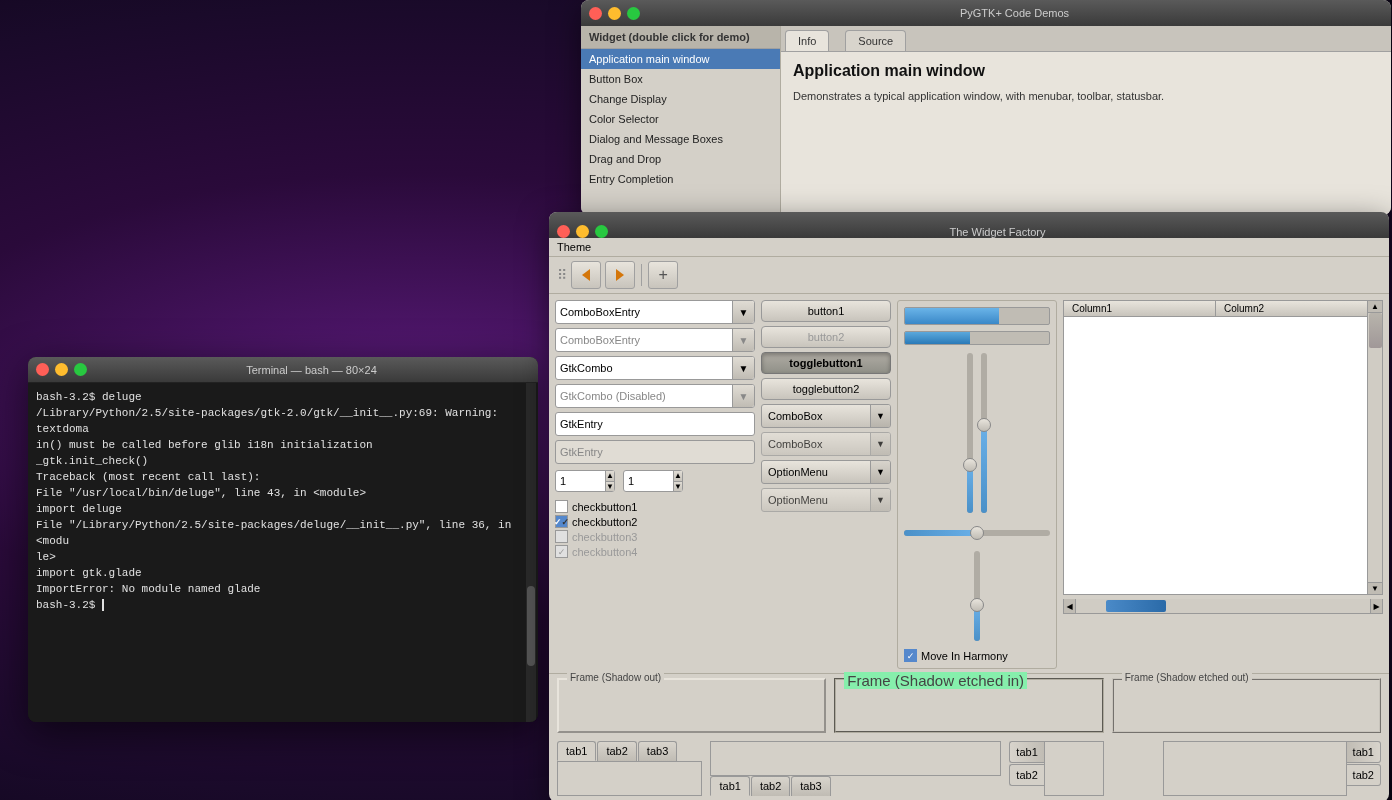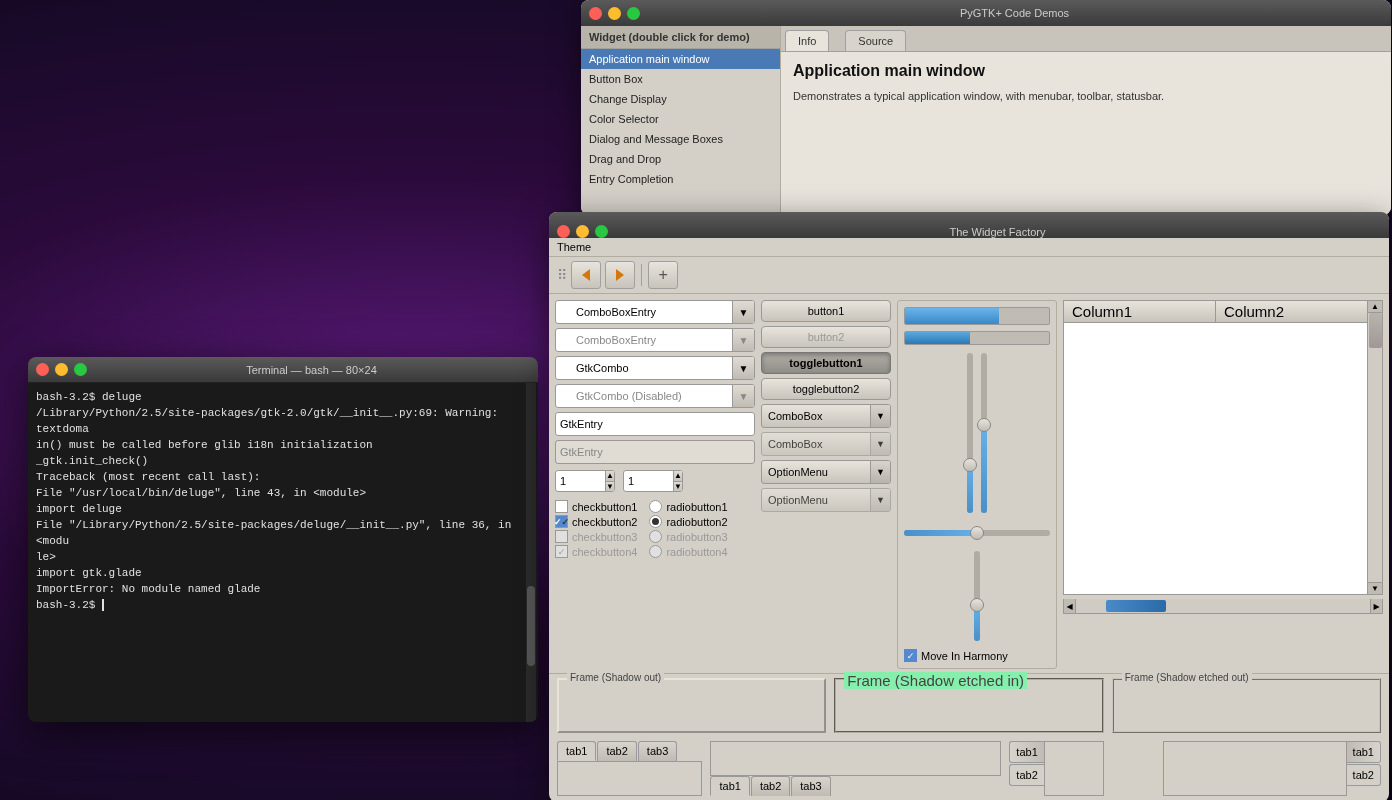--- a/index.html
+++ b/index.html
@@ -267,21 +267,20 @@
       background: white;
       border: 1px solid #999;
       border-radius: 3px;
       height: 24px;
       overflow: hidden;
     }
     .combo-text {
       flex: 1;
       padding: 0 4px;
       font-size: 11px;
-      margin-left: 16px;
     }
     .gtk-button {
       background: linear-gradient(to bottom, #e8e4dc, #c8c4bc);
       border: 1px solid #999;
       border-radius: 4px;
       padding: 4px 12px;
       font-size: 11px;
       cursor: pointer;
       text-align: center;
     }
@@ -366,21 +365,21 @@
       justify-content: center;
       font-size: 9px;
     }
     .list-header {
       display: flex;
       background: linear-gradient(to bottom, #e8e4dc, #c8c4bc);
       border-bottom: 1px solid #999;
     }
     .list-col-header {
       padding: 2px 8px;
-      font-size: 15px;
+      font-size: 10px;
       border-right: 1px solid #999;
       flex: 1;
     }
 
     
     .frames-section {
       display: flex;
       gap: 8px;
       padding: 4px 8px;
       border-top: 1px solid #b0aca0;
@@ -628,38 +627,20 @@
             </div>
             <div class="check-row" style="color:#999;">
               <div class="check-box" style="background:#e0e0e0;"></div>
               <span>checkbutton3</span>
             </div>
             <div class="check-row" style="color:#999;">
               <div class="check-box" style="background:#e0e0e0; color:#999;">✓</div>
               <span>checkbutton4</span>
             </div>
           </div>
-          <div class="checks-radios">
-            <div class="check-row">
-              <div class="radio-btn"></div>
-              <span>radiobutton1</span>
-            </div>
-            <div class="check-row">
-              <div class="radio-btn checked"></div>
-              <span>radiobutton2</span>
-            </div>
-            <div class="check-row" style="color:#999;">
-              <div class="radio-btn disabled-radio"></div>
-              <span>radiobutton3</span>
-            </div>
-            <div class="check-row" style="color:#999;">
-              <div class="radio-btn disabled-radio"></div>
-              <span>radiobutton4</span>
-            </div>
-          </div>
         </div>
       </div>
 
       <div class="col2">
         <div class="gtk-button">button1</div>
         <div class="gtk-button disabled">button2</div>
         <div class="gtk-toggle-active" style="background:linear-gradient(to bottom,#b0aca4,#909088); border:1px solid #777; border-radius:4px; padding:4px 8px; font-size:11px; cursor:pointer; box-shadow:inset 0 2px 4px rgba(0,0,0,0.3);">togglebutton1</div>
         <div class="gtk-button">togglebutton2</div>
 
         <div class="combo-select">

